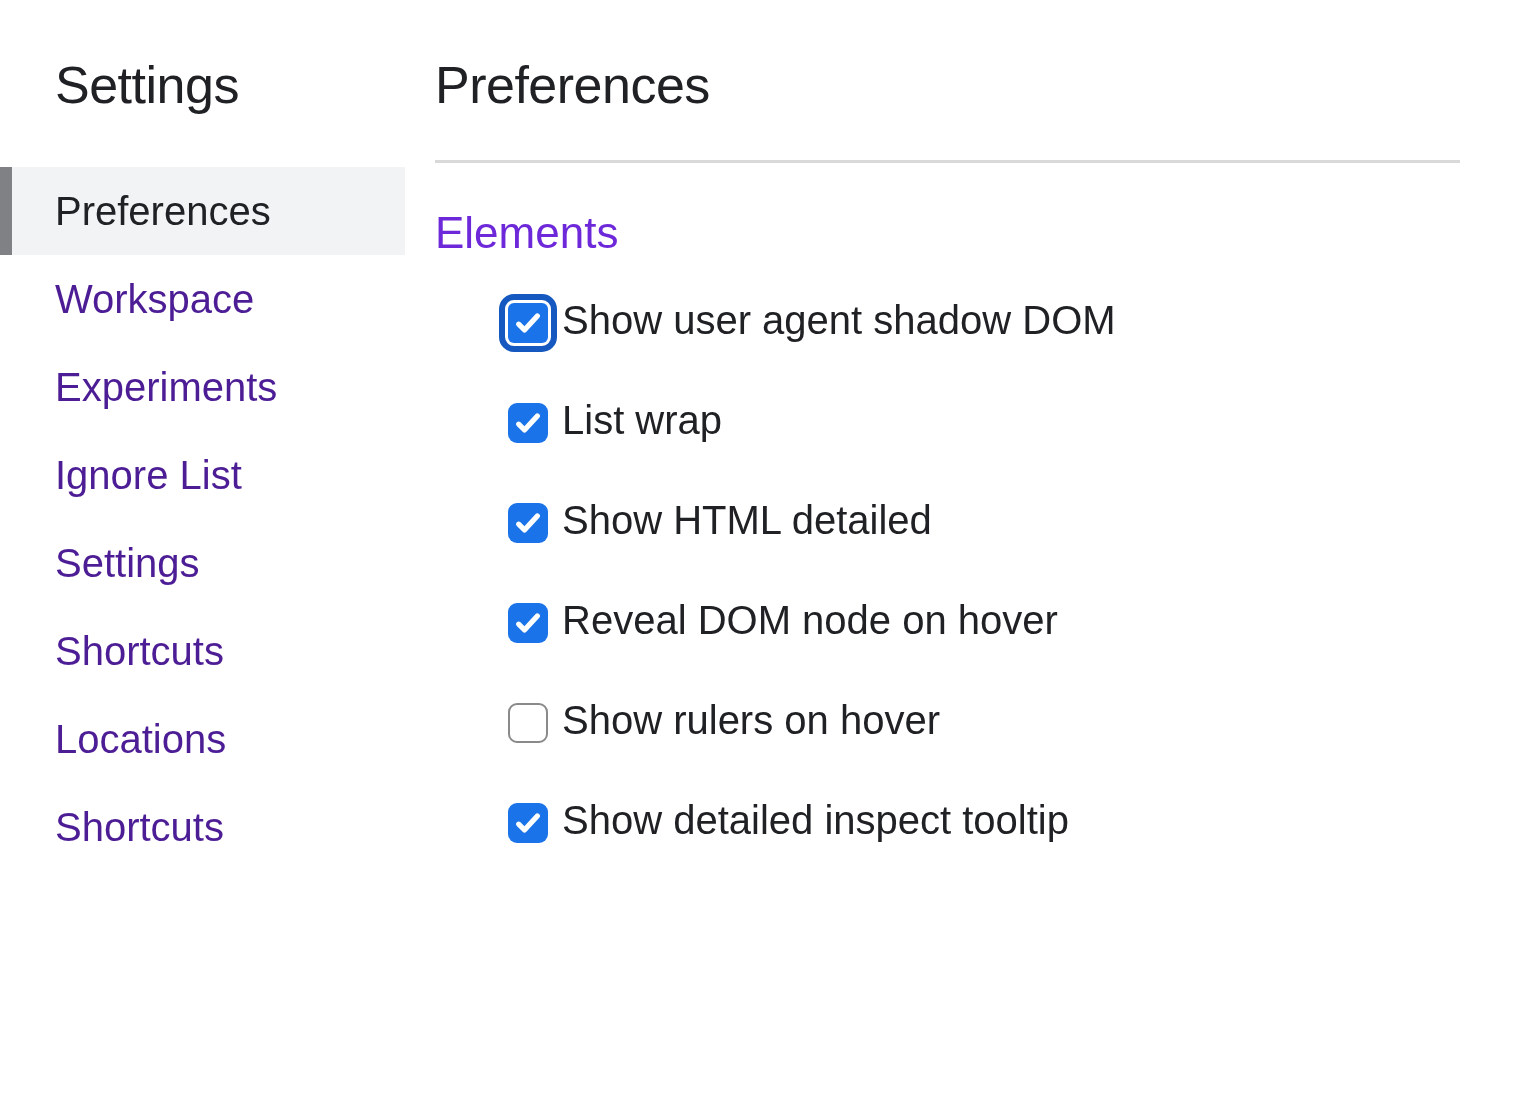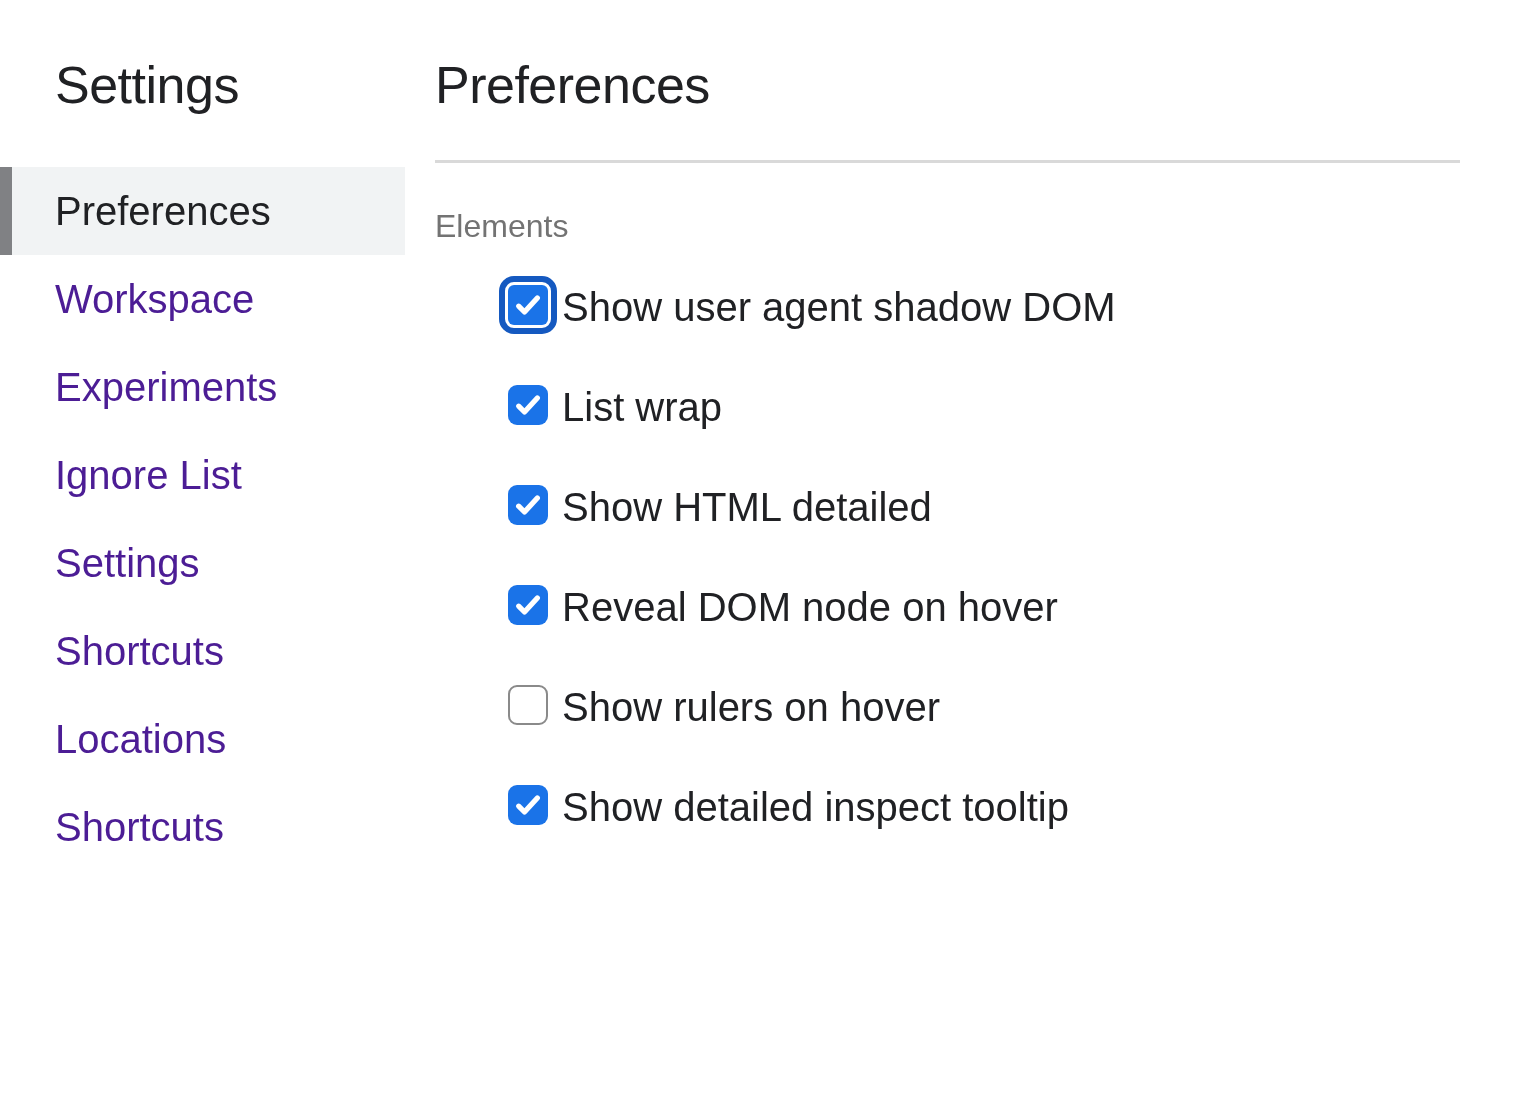--- a/index.html
+++ b/index.html
@@ -67,30 +67,30 @@
     .main-title {
       font-size: 52px;
       font-weight: 400;
       letter-spacing: -0.5px;
       color: #202124;
       padding-bottom: 45px;
       border-bottom: 3px solid #d9d9d9;
     }
     
     .section-title {
-      font-size: 32px;
+      font-size: 44px;
       font-weight: 400;
-      color: #737373;
+      color: #6d28d9;
       margin-top: 45px;
       margin-bottom: 40px;
     }
     
     .option-row {
       display: flex;
-      align-items: flex-start;
+      align-items: flex-end;
       margin-bottom: 55px;
       margin-left: 73px;
       cursor: pointer;
     }
     
     .checkbox {
       width: 40px;
       height: 40px;
       border-radius: 9px;
       flex-shrink: 0;

